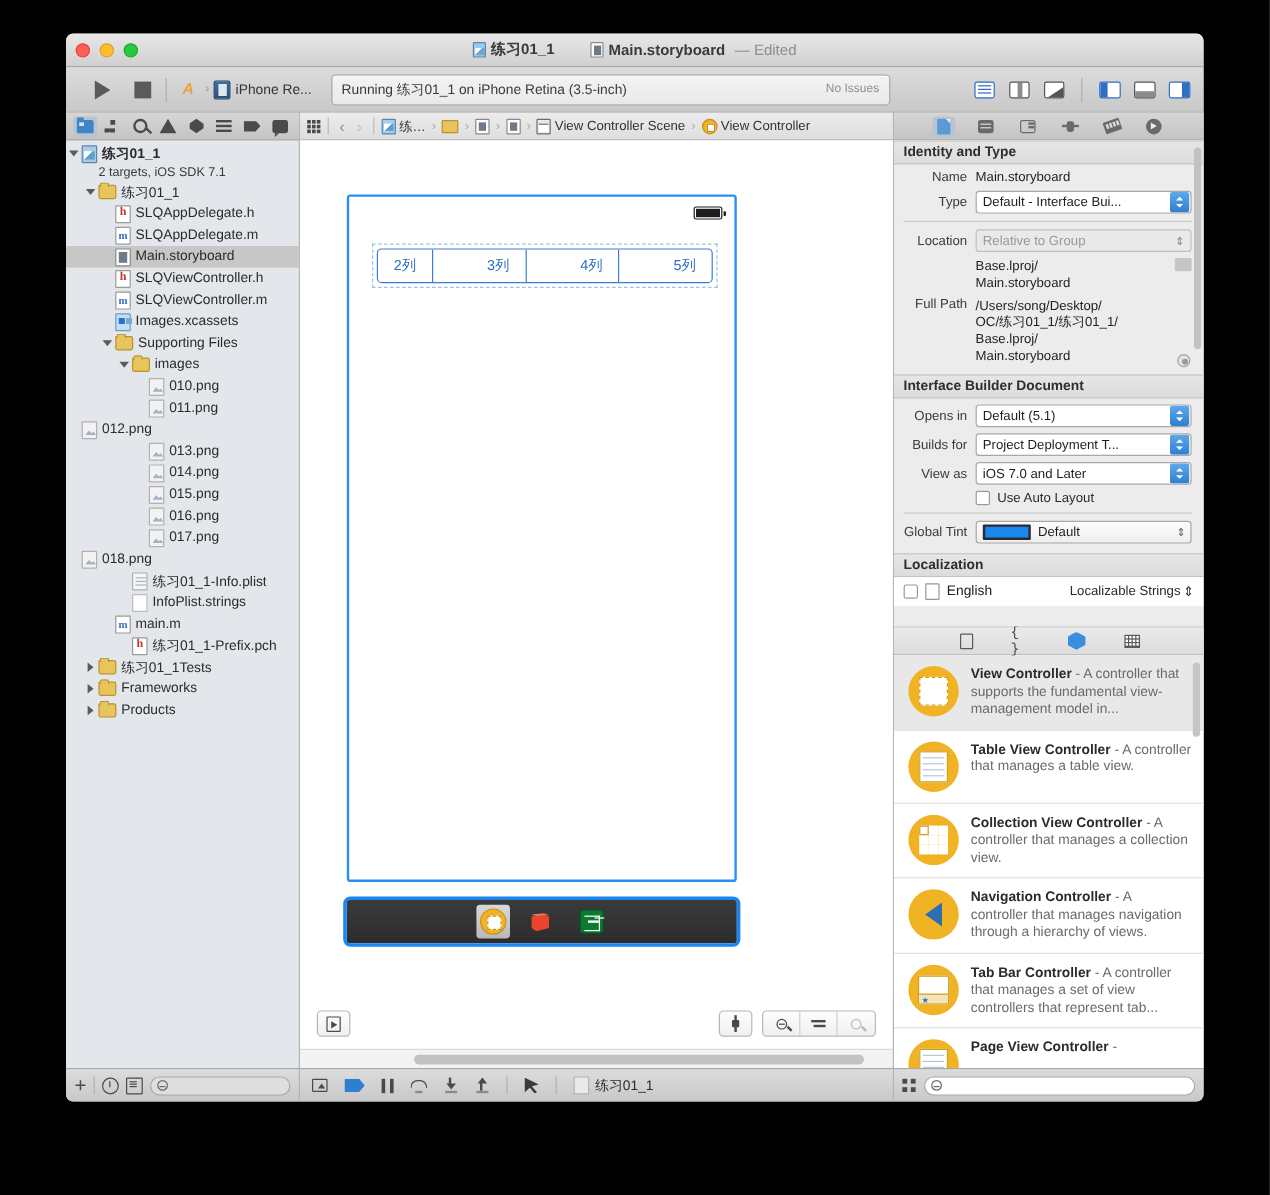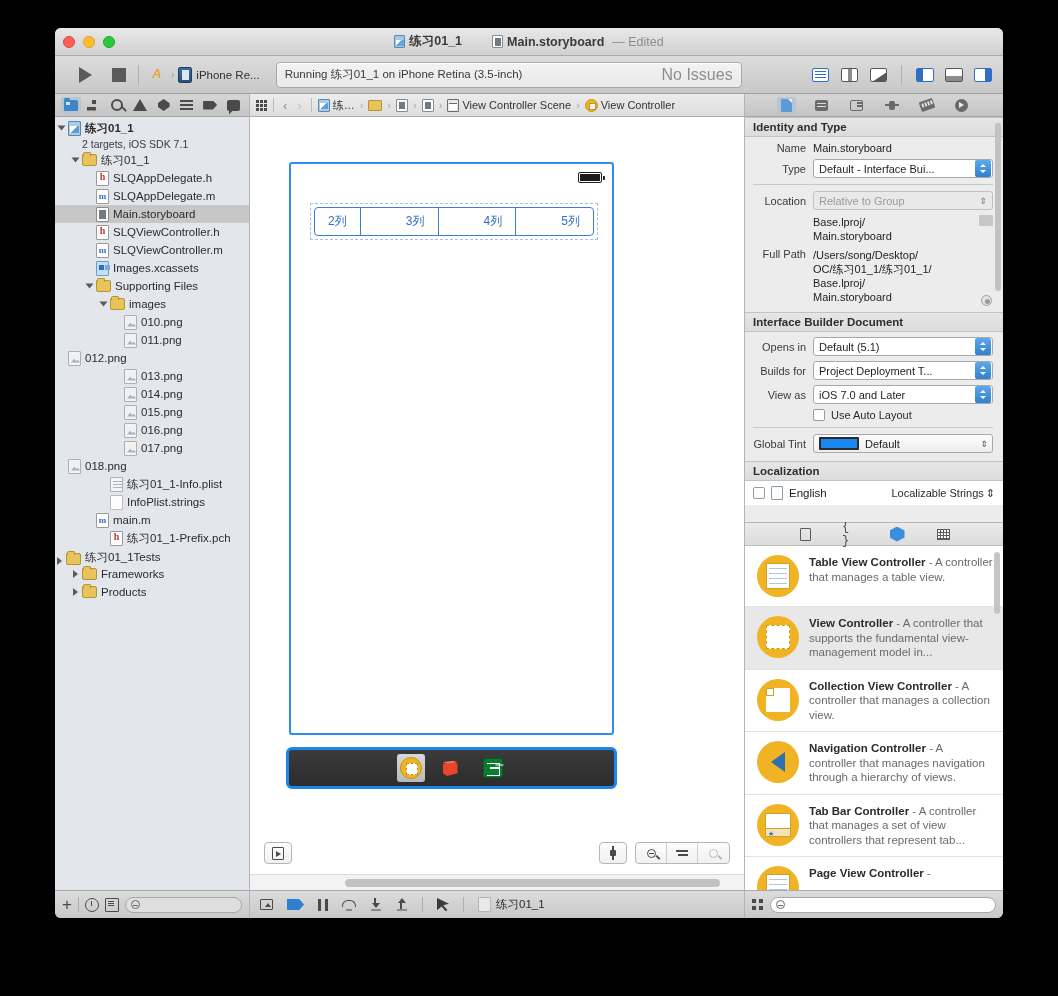--- a/index.html
+++ b/index.html
@@ -96,21 +96,21 @@
   }
   .activity {
     flex: 1; height: 26px; margin: 0 10px;
     background: linear-gradient(to bottom,#f3f3f3,#e9e9e9);
     border: 1px solid #a9a9a9; border-radius: 4px;
     display: flex; align-items: center; justify-content: space-between;
     padding: 0 8px; font-size: 11.5px; color: #3a3a3a;
     box-shadow: inset 0 1px 0 #fff;
     max-width: 466px;
   }
-  .activity .issues { color: #8e8e8e; font-size: 16px; }
+  .activity .issues { color: #8e8e8e; font-size: 10px; }
   .tb-right { display: flex; align-items: center; gap: 5px; margin-left: auto; }
   .tbbtn {
     width: 24px; height: 20px; display:flex; align-items:center; justify-content:center;
     cursor: pointer;
   }
   .ed-lines { width:17px;height:14px; border:1.5px solid #2f6ec4; border-radius:2px; position:relative; background:#fff;}
   .ed-lines:after{content:'';position:absolute;left:2px;top:2px;right:2px;height:1.5px;background:#2f6ec4;
     box-shadow:0 3px 0 #2f6ec4, 0 6px 0 #2f6ec4;}
   .ed-assist { width:17px;height:14px; border:1.5px solid #555; border-radius:2px; background:#fff; position:relative;}
   .ed-assist:after{content:'';position:absolute;left:6px;top:0;bottom:0;width:4px;background:#8c8c8c;}
@@ -690,21 +690,21 @@
           <div class="row" style="padding-left: 32px;">
             <span class="disc hidden"></span>
             <span class="fi fi-m"></span>
             <span class="lbl">main.m</span>
           </div>
           <div class="row" style="padding-left: 46px;">
             <span class="disc hidden"></span>
             <span class="fi fi-h"></span>
             <span class="lbl">练习01_1-Prefix.pch</span>
           </div>
-          <div class="row" style="padding-left: 2px; align-items: flex-end;">
+          <div class="row" style="padding-left: 18px;">
             <span class="disc"></span>
             <span class="fi fi-folder"></span>
             <span class="lbl">练习01_1Tests</span>
           </div>
           <div class="row" style="padding-left: 18px;">
             <span class="disc"></span>
             <span class="fi fi-folder"></span>
             <span class="lbl">Frameworks</span>
           </div>
           <div class="row" style="padding-left: 18px;">
@@ -937,31 +937,31 @@
             </div>
           <div class="lib-tab">
               <span class="lt-obj"></span>
             </div>
           <div class="lib-tab">
               <span class="lt-media"></span>
             </div>
         </div>
         <div class="lib-list" id="lib-list">
           <div class="lib-scroll"></div>
-        <div class="lib-item">
+        <div class="lib-item sel">
+              <span class="lib-ico">
+                <span class="g-vc"></span>
+              </span>
+              <span class="lib-txt"><b>View Controller</b><span class="dash"> - A controller that supports the fundamental view-management model in...</span></span>
+            </div>
+            <div class="lib-item">
               <span class="lib-ico">
                 <span class="g-tvc"></span>
               </span>
               <span class="lib-txt"><b>Table View Controller</b><span class="dash"> - A controller that manages a table view.</span></span>
-            </div>
-            <div class="lib-item sel">
-              <span class="lib-ico">
-                <span class="g-vc"></span>
-              </span>
-              <span class="lib-txt"><b>View Controller</b><span class="dash"> - A controller that supports the fundamental view-management model in...</span></span>
             </div>
             <div class="lib-item">
               <span class="lib-ico">
                 <span class="g-cvc"></span>
               </span>
               <span class="lib-txt"><b>Collection View Controller</b><span class="dash"> - A controller that manages a collection view.</span></span>
             </div>
             <div class="lib-item">
               <span class="lib-ico">
                 <span class="g-nav"></span>

